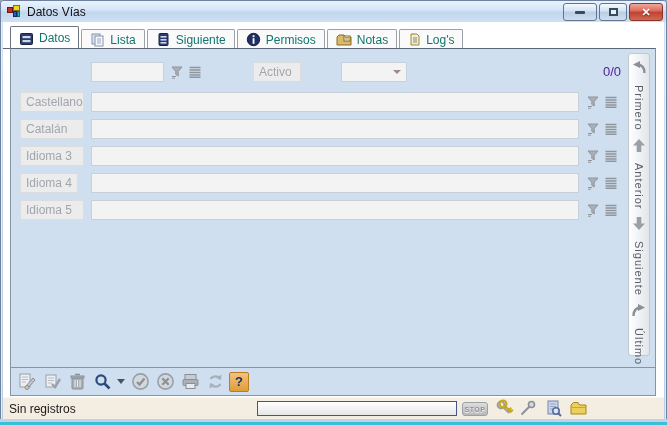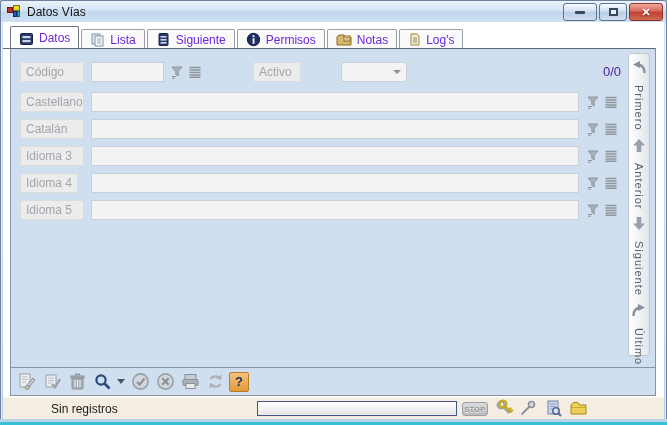--- a/index.html
+++ b/index.html
@@ -27,21 +27,21 @@
   .minus{width:10px;height:3px;background:#3a4a5c;border-radius:1px;}
   .restore{width:9px;height:8px;border:2px solid #3a4a5c;background:#e8f0f8;}
 
   
   .client{left:3px;top:22px;width:661px;height:397px;background:#fff;}
 
   
   .tabstrip{left:7px;top:4px;height:23px;display:flex;align-items:flex-end;gap:2px;}
   .tab{height:20px;display:flex;align-items:center;gap:5px;padding:0 8px;
        background:#fafafa;border:1px solid #9aa0a8;border-bottom:none;
-       border-radius:2px 2px 0 0;font-size:12px;color:#6d28d9;cursor:default;}
+       border-radius:2px 2px 0 0;font-size:12px;color:#0f766e;cursor:default;}
   .tab.active{height:23px;background:#fff;border-color:#6d7680;font-size:12px;}
   .tabline{left:0;top:26px;width:648px;height:1px;background:#5c6878;}
 
   
   .panel{left:7px;top:26px;width:646px;height:348px;background:#cfdfef;
          border:1px solid #8894a4;border-top-color:#5c6878;}
 
   .fieldlabel{height:20px;background:#ececec;border:1px solid #dcdcdc;color:#a2a6ac;
               font-size:12px;display:flex;align-items:center;padding-left:5px;}
   .textbox{height:20px;background:#f3f3f3;border:1px solid #c8d0da;font-size:12px;
@@ -155,21 +155,20 @@
             <path d="M3 2h6l2 2v9H3z" fill="#f2ecd4" stroke="#a08830"></path>
             <path d="M5 6h4M5 8h4M5 10h4" stroke="#8a8a7a"></path>
             <rect x="4" y="1" width="2" height="2" fill="#c8b868"></rect>
           </svg>
         <span>Log's</span>
       </div>
     </div>
 
     <div class="abs panel">
 
-      <div class="abs fieldlabel" style="left:9px;top:13px;width:64px;">Código</div>
       <input class="abs textbox" style="left: 80px; top: 13px; width: 73px;" readonly="" value="">
       <div class="abs iconpair" style="left:158px;top:15px;">
         <span class="iconbtn">
             <svg width="14" height="14">
               <path d="M2 2h10L8.2 6.4V11L5.8 9.4V6.4z" fill="#aab0b8" stroke="#8f959c"></path>
               <path d="M2 11.5h4M2 13.2h3" stroke="#8f959c"></path>
             </svg>
           </span>
         <span class="iconbtn">
             <svg width="14" height="14">
@@ -344,21 +343,21 @@
               <path d="M14.5 7 A6 6 0 0 0 4.5 7" fill="none" stroke="#aab0b8" stroke-width="2.2"></path>
               <path d="M15.5 2.5 L15 8 L10 6z" fill="#aab0b8"></path>
               <path d="M4.5 12 A6 6 0 0 0 14.5 12" fill="none" stroke="#aab0b8" stroke-width="2.2"></path>
               <path d="M3.5 16.5 L4 11 L9 13z" fill="#aab0b8"></path>
             </svg>
           </span>
         <span class="tool help">?</span>
       </div>
     </div>
 
-    <div class="abs status" style="left:0;top:375px;width:661px;padding-left:42px;">
+    <div class="abs status" style="left:0;top:375px;width:661px;">
       <span class="status-msg">Sin registros</span>
       <div class="abs progress"></div>
       <div class="abs stopbtn">STOP</div>
       <span class="abs sicon" style="left:492px;">
         <svg width="19" height="19">
             <circle cx="6" cy="6" r="3.4" fill="none" stroke="#9aa0a8" stroke-width="2"></circle>
             <path d="M8.5 8.5 L14 14 M12 12l2-2M13.5 13.5l2-2" stroke="#9aa0a8" stroke-width="1.8"></path>
             <circle cx="8" cy="5" r="3.4" fill="none" stroke="#c8a818" stroke-width="2.2"></circle>
             <path d="M10.5 7.5 L16.5 13.5 M14 11l2.2-2.2M15.8 12.8l2-2" stroke="#c8a818" stroke-width="2"></path>
           </svg>

